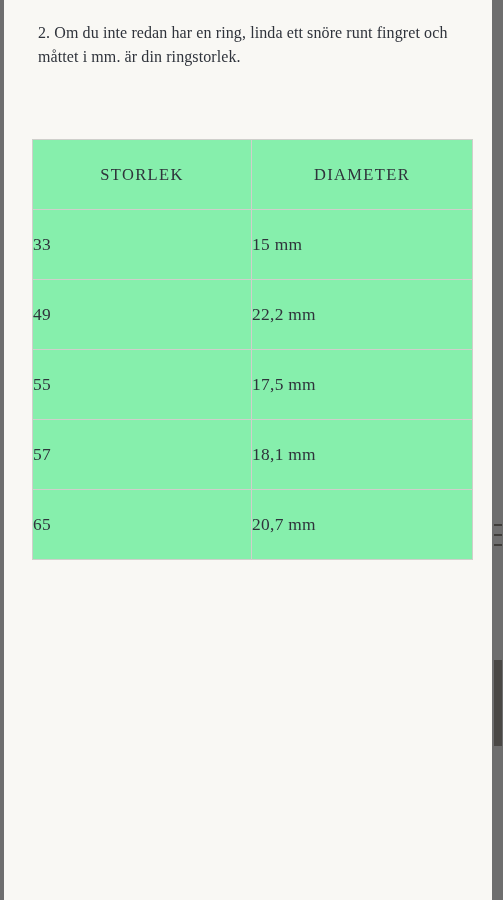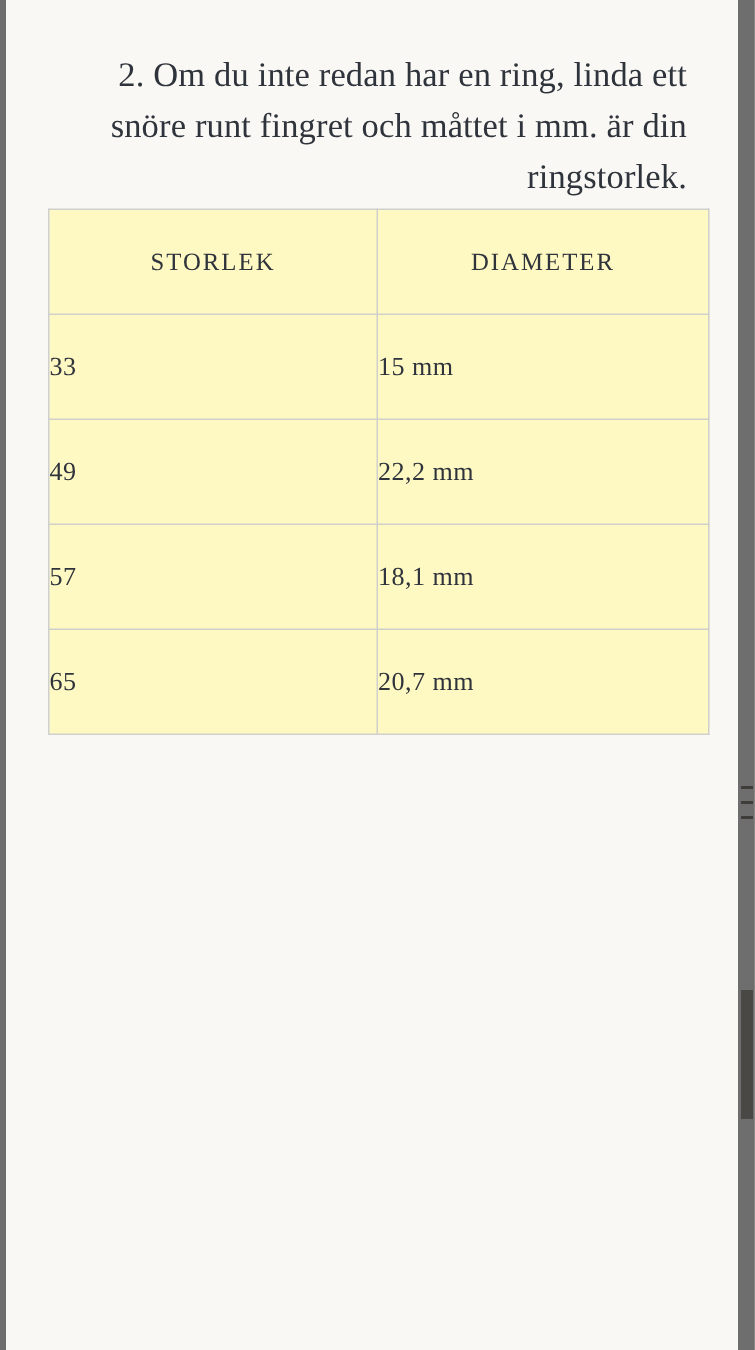--- a/index.html
+++ b/index.html
@@ -30,27 +30,27 @@
     top: 0;
     width: 488px;
     height: 900px;
     background: #f9f8f4;
     box-sizing: border-box;
     overflow: hidden;
   }
 
   
   .intro {
-    margin: 12px;
+    margin: 0;
     padding: 21px 22px 0 34px;
     color: #2f333b;
-    font-size: 23px;
+    font-size: 16px;
     line-height: 1.47;
     letter-spacing: 0.1px;
-    text-align: right;
+    text-align: left;
   }
 
   
   .size-table-wrap {
     position: absolute;
     left: 28px;
     top: 139px;
     width: 440px;
   }
 
@@ -61,21 +61,21 @@
     background: #f9f8f4;
   }
 
   table.size-table col.c-storlek { width: 219px; }
   table.size-table col.c-diameter { width: 221px; }
 
   table.size-table th,
   table.size-table td {
     border: 1px solid #cfcfcb;
     color: #2f333b;
-    background: #fef9c3;
+    background: #86efac;
     padding: 0;
   }
 
   table.size-table th {
     height: 69px;
     font-weight: normal;
     font-size: 16.5px;
     letter-spacing: 1.35px;
   }
 
@@ -152,20 +152,24 @@
         <tbody>
           <tr>
             <td>33</td>
             <td>15 mm</td>
           </tr>
           <tr>
             <td>49</td>
             <td>22,2 mm</td>
           </tr>
           <tr>
+            <td>55</td>
+            <td>17,5 mm</td>
+          </tr>
+          <tr>
             <td>57</td>
             <td>18,1 mm</td>
           </tr>
           <tr>
             <td>65</td>
             <td>20,7 mm</td>
           </tr>
         </tbody>
       </table>
     </div>

